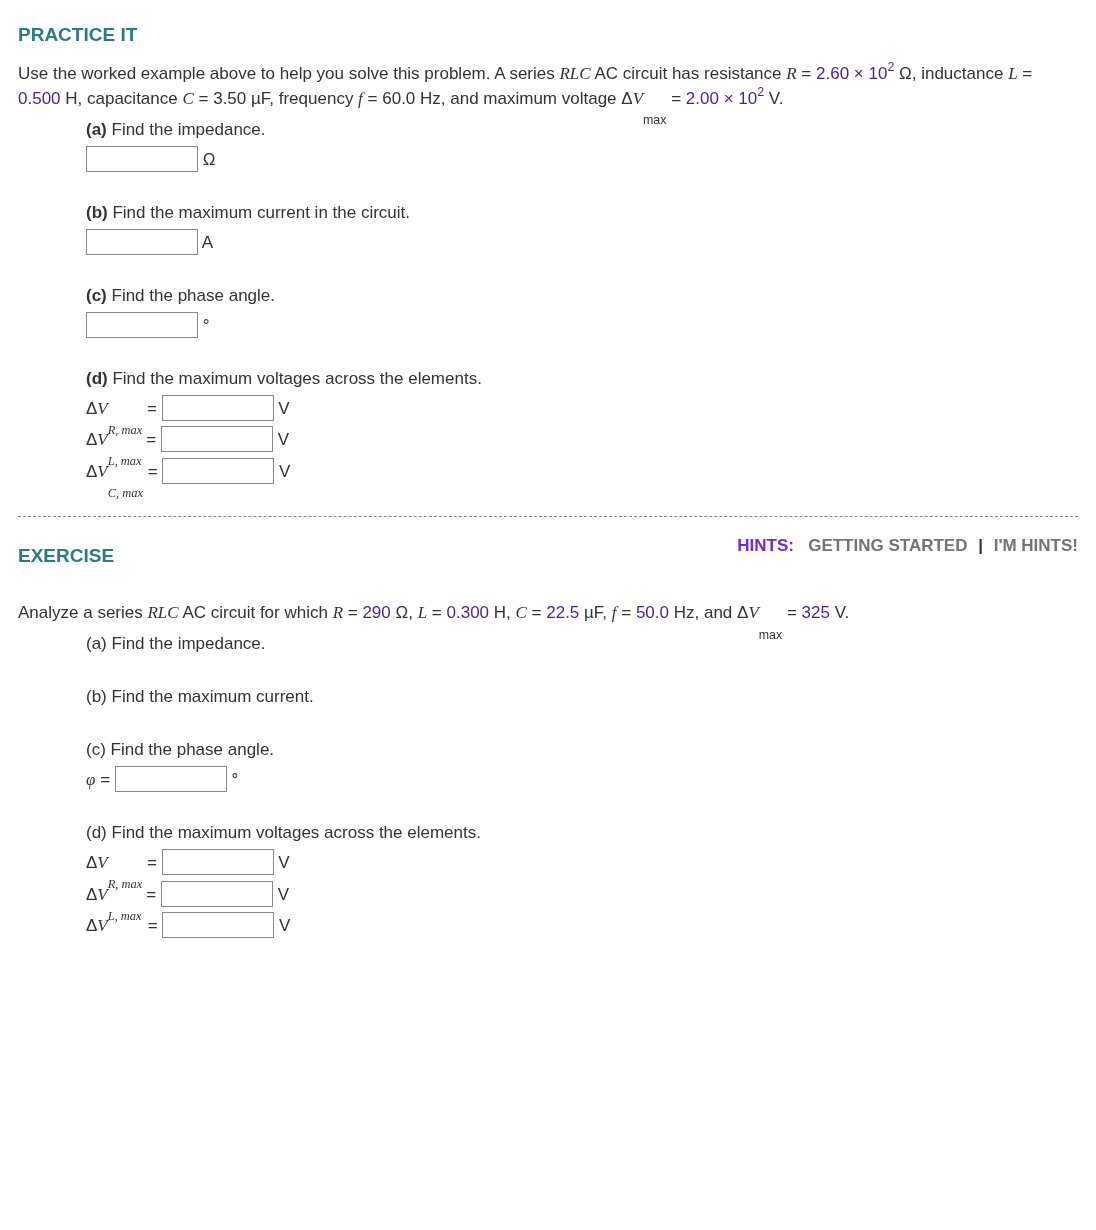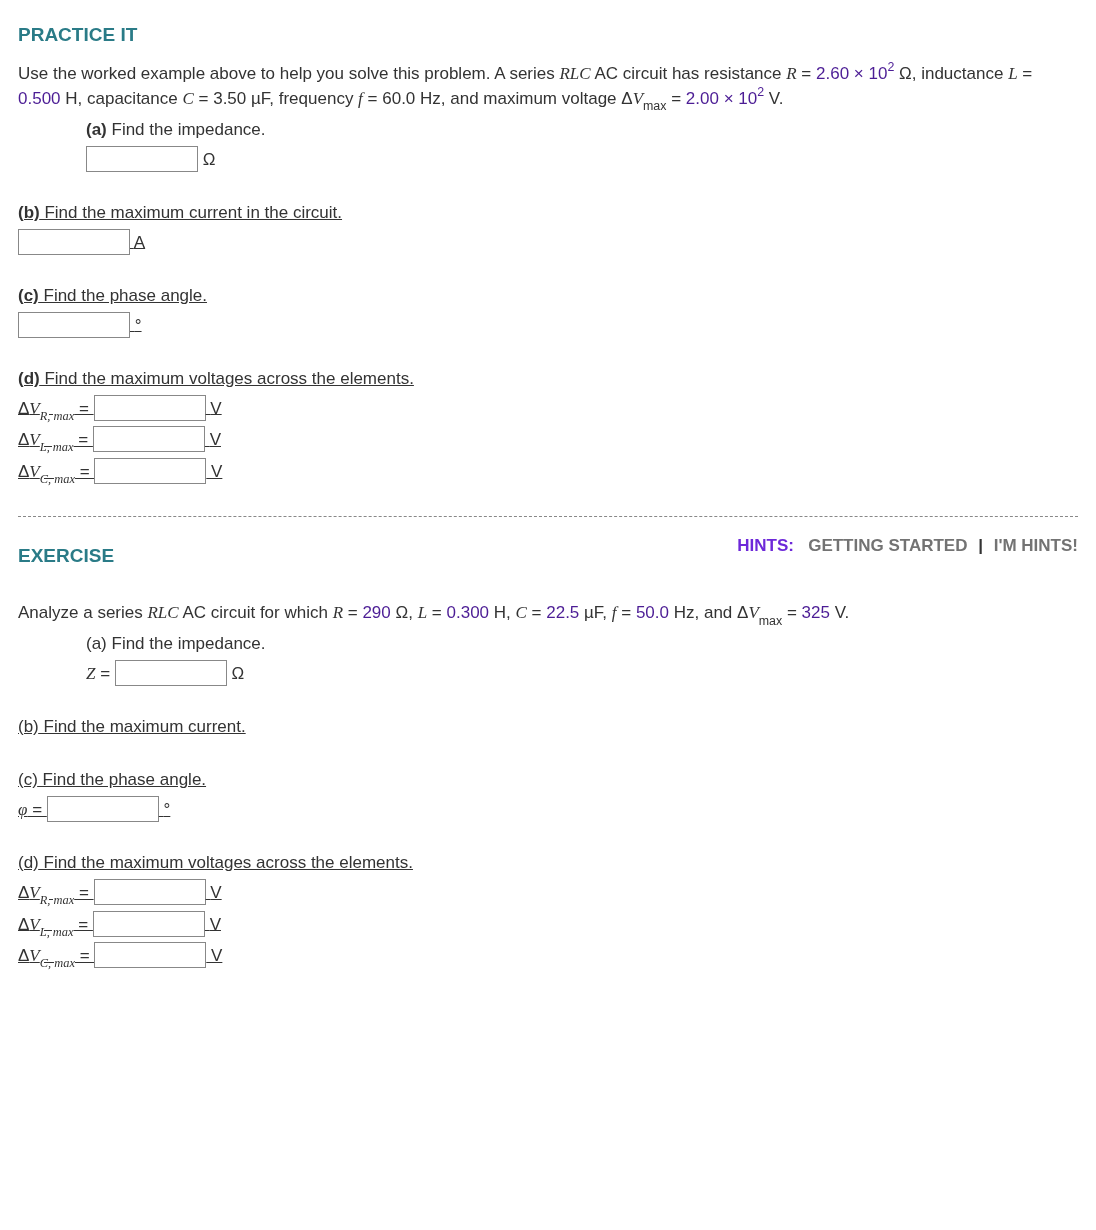--- a/index.html
+++ b/index.html
@@ -12,25 +12,25 @@
   .section-title {
     color: #2a7b87;
     font-weight: bold;
     font-size: 19px;
     margin-top: 8px;
     margin-bottom: 6px;
     display: inline-block;
     text-align: right;
   }
   p { margin: 6px 0; }
-  .ind { margin-top: 30px; text-decoration: underline; }
+  .ind { margin-left: 68px; margin-top: 30px; }
   .first-ind { margin-left: 68px; margin-top: 6px; }
   .red { color: #4c1d95; }
   .ital { font-style: italic; font-family: Georgia, 'Times New Roman', serif; }
-  .sub { font-size: .73em; vertical-align: sub; position: relative; top: 2px; }
+  .sub { font-size: .73em; vertical-align: sub; position: relative; top: 16px; }
   .sup { font-size: .73em; vertical-align: super; position: relative; top: -1px; }
   input.ans {
     width: 104px;
     height: 22px;
     border: 1px solid #888;
     font-size: 15px;
     padding: 1px 3px;
   }
   .row { margin-top: 4px; }
   .hr {
@@ -114,23 +114,20 @@
   <div class="clear"></div>
 </div>
 
 <p style="margin-top:28px;">
   <span>Analyze a series </span><span class="ital">RLC</span><span> AC circuit for which </span><span class="ital">R</span><span> = </span><span class="red">290</span><span> Ω, </span><span class="ital">L</span><span> = </span><span class="red">0.300</span><span> H, </span><span class="ital">C</span><span> = </span><span class="red">22.5</span><span> µF, </span><span class="ital">f</span><span> = </span><span class="red">50.0</span><span> Hz, and Δ</span><span class="ital">V</span><span class="sub">max</span><span> = </span><span class="red">325</span><span> V.</span>
 </p>
 
 
 <div class="first-ind">
   <span class="prompt"><span>(a)</span><span> Find the impedance.</span></span>
-  <div class="row">
-    <span class="ital">Z</span><span> = </span><input class="ans" style=""> <span class="unit">Ω</span>
-  </div>
 </div>
 
 
 <div class="ind">
   <span class="prompt"><span>(b)</span><span> Find the maximum current.</span></span>
 </div>
 
 
 <div class="ind">
   <span class="prompt"><span>(c)</span><span> Find the phase angle.</span></span>

